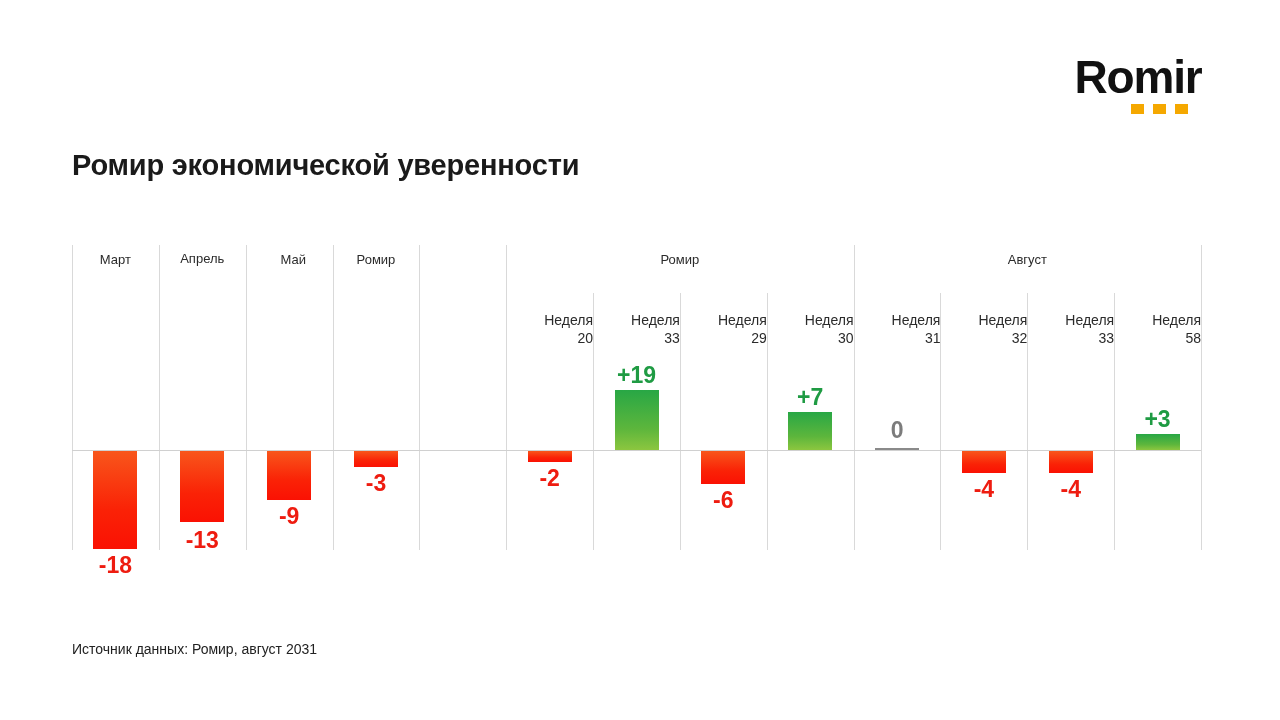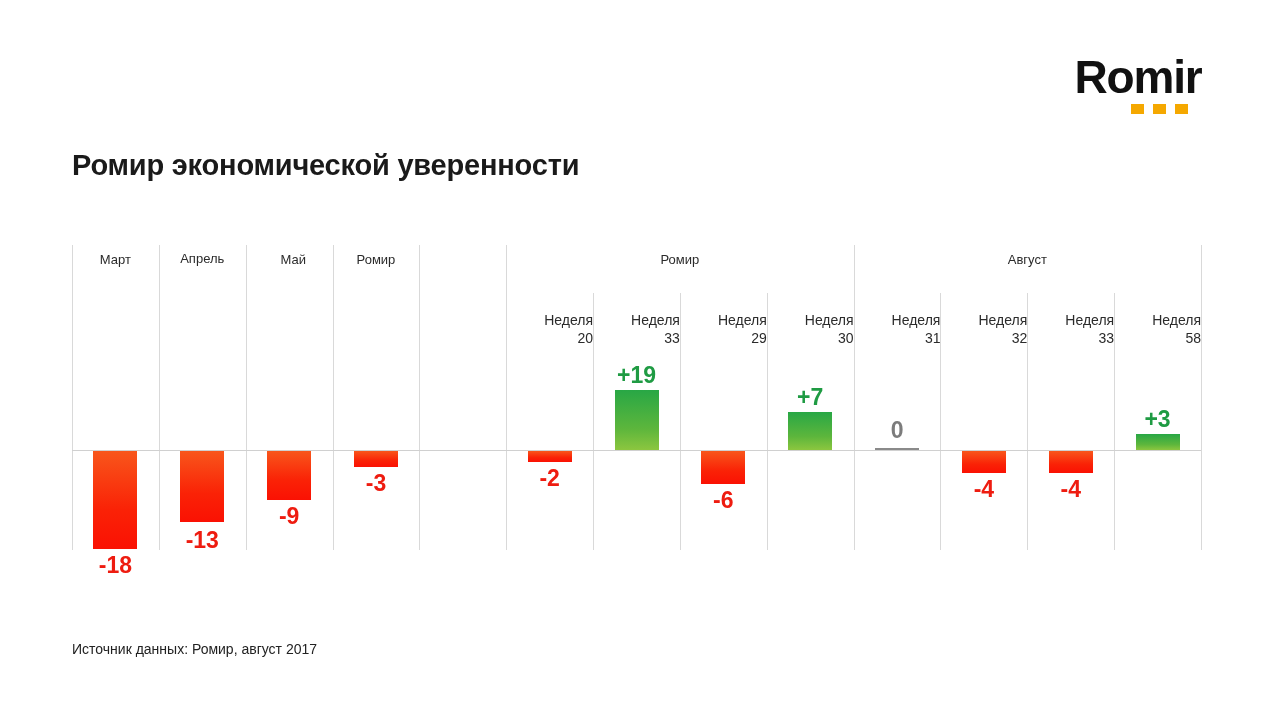--- a/index.html
+++ b/index.html
@@ -242,13 +242,13 @@
       <div class="value zero" style="left: 781.615px; width: 86.8462px; top: 172px;">0</div>
       <div class="bar neg" style="left: 890px; height: 22px; top: 206px;"></div>
       <div class="value neg" style="left: 868.462px; width: 86.8462px; top: 231px;">-4</div>
       <div class="bar neg" style="left: 977px; height: 22px; top: 206px;"></div>
       <div class="value neg" style="left: 955.308px; width: 86.8462px; top: 231px;">-4</div>
       <div class="bar pos" style="left: 1064px; height: 16px; top: 189px;"></div>
       <div class="value pos" style="left: 1042.15px; width: 86.8462px; top: 161px;">+3</div>
     </div>
 </div>
 
-<div id="source">Источник данных: Ромир, август 2017</div>
+<div id="source">Источник данных: Ромир, август 2031</div>
 
 </body></html>

